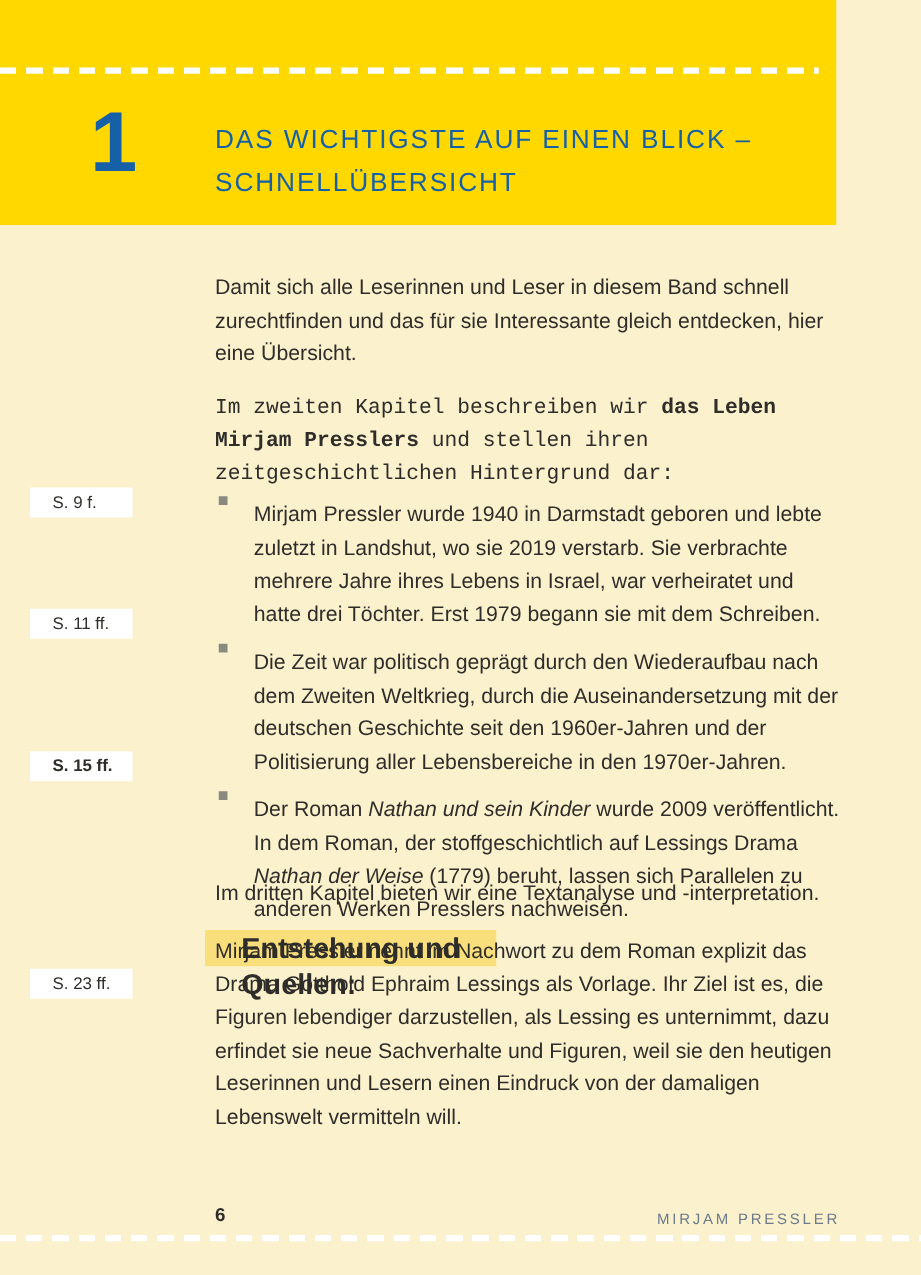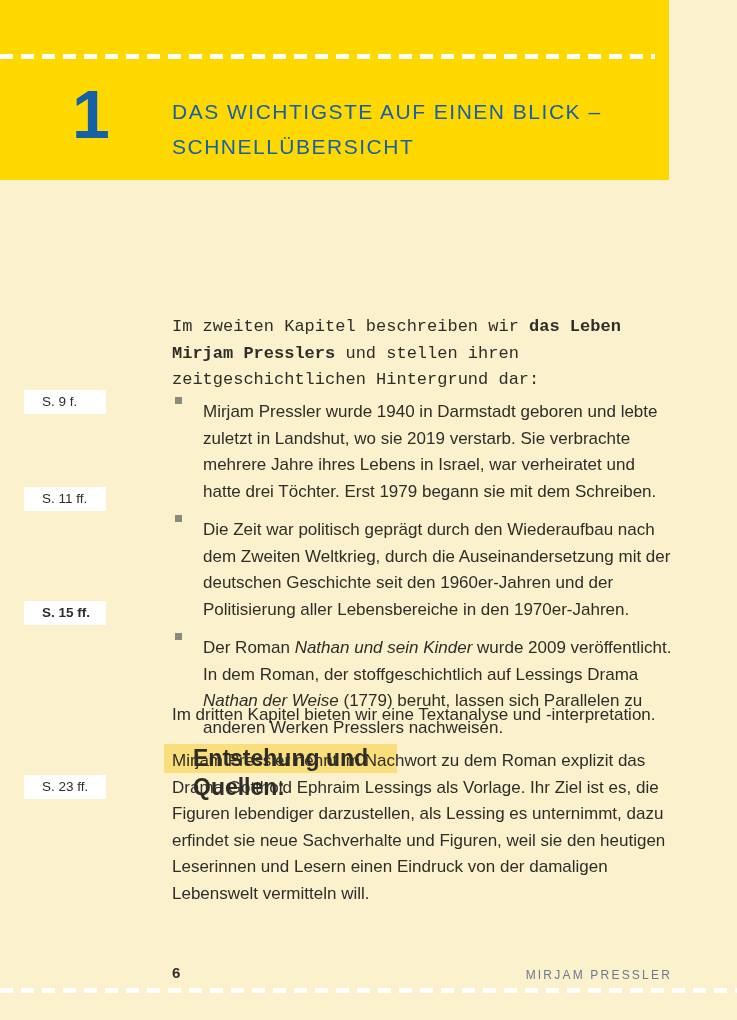--- a/index.html
+++ b/index.html
@@ -96,20 +96,21 @@
 
   <div class="band"></div>
   <div class="dash-line dash-top"></div>
 
   <div class="chapter-num">1</div>
   <div class="chapter-title">
     <div>DAS WICHTIGSTE AUF EINEN BLICK –</div>
     <div>SCHNELLÜBERSICHT</div>
   </div>
 
+  <div class="body-block" style="top:217px;">Damit sich alle Leserinnen und Leser in diesem Band schnell zurechtfinden und das für sie Interessante gleich entdecken, hier eine Übersicht.</div>
 
   <div class="body-block" style="top:314px;font-family:Liberation Mono, monospace;"><span>Im zweiten Kapitel beschreiben wir </span><span class="b-bold">das Leben Mirjam Presslers</span><span> und stellen ihren zeitgeschichtlichen Hintergrund dar:</span></div>
 
   <div class="margin-label lbl-0">S. 9 f.</div>
   <div class="margin-label lbl-1">S. 11 ff.</div>
   <div class="margin-label lbl-2">S. 15 ff.</div>
   <div class="margin-label lbl-3">S. 23 ff.</div>
 
   <div class="bullet-list">
     <div class="bullet-item">

